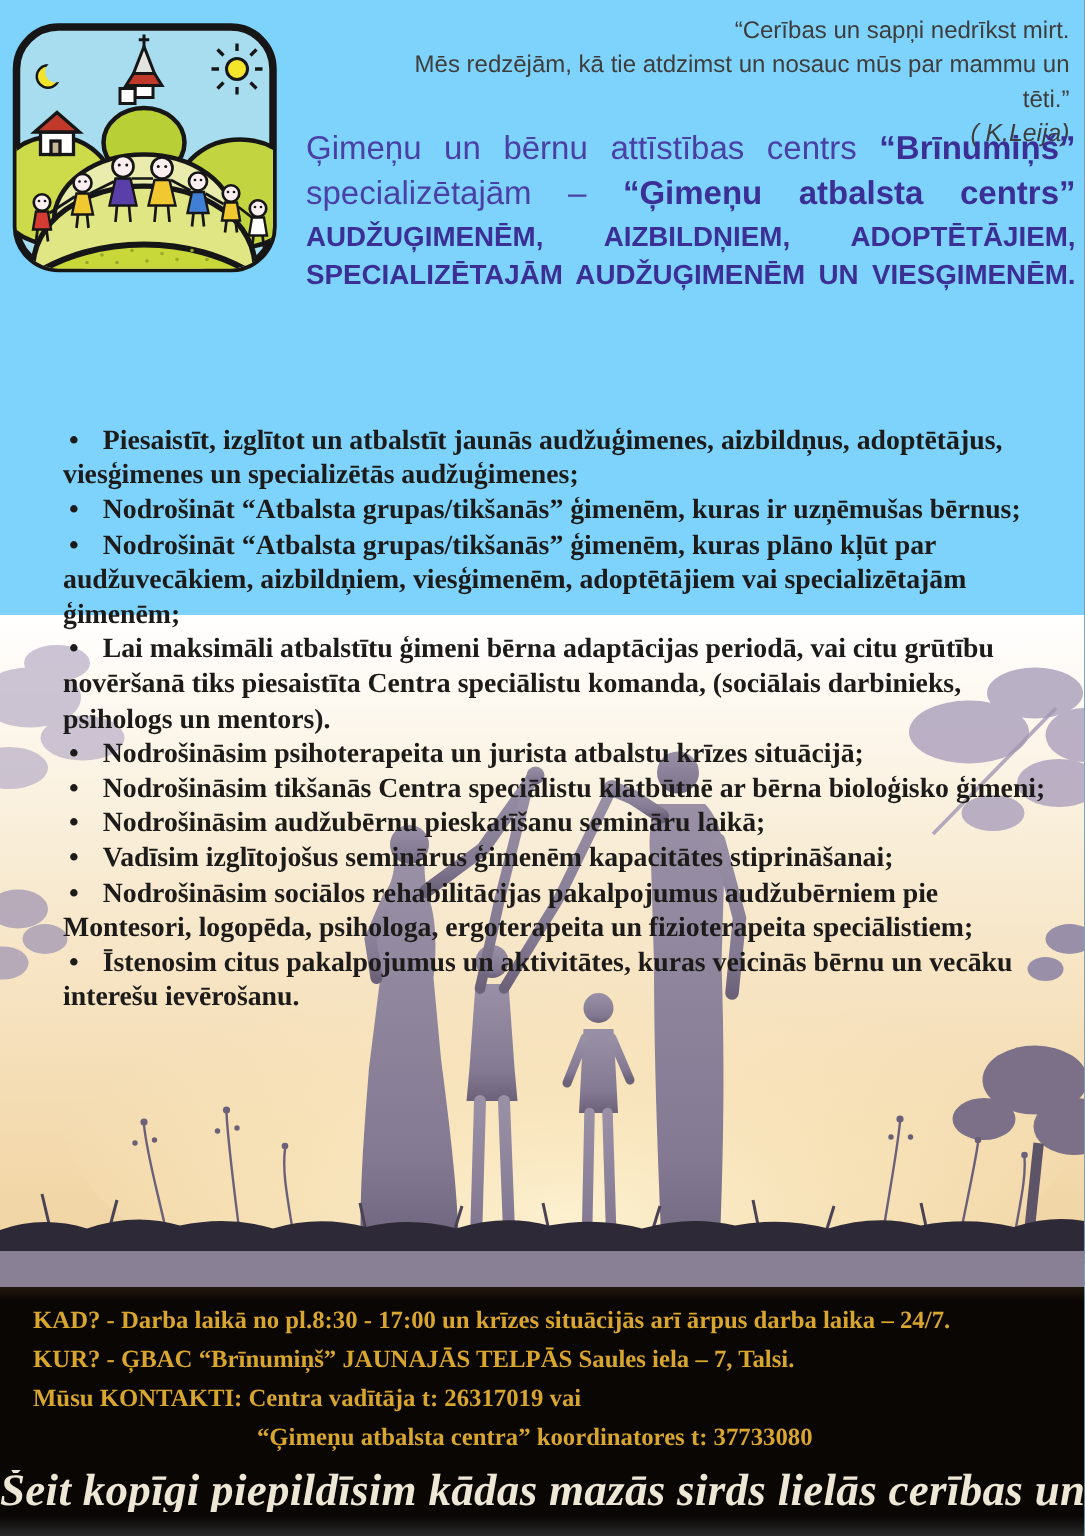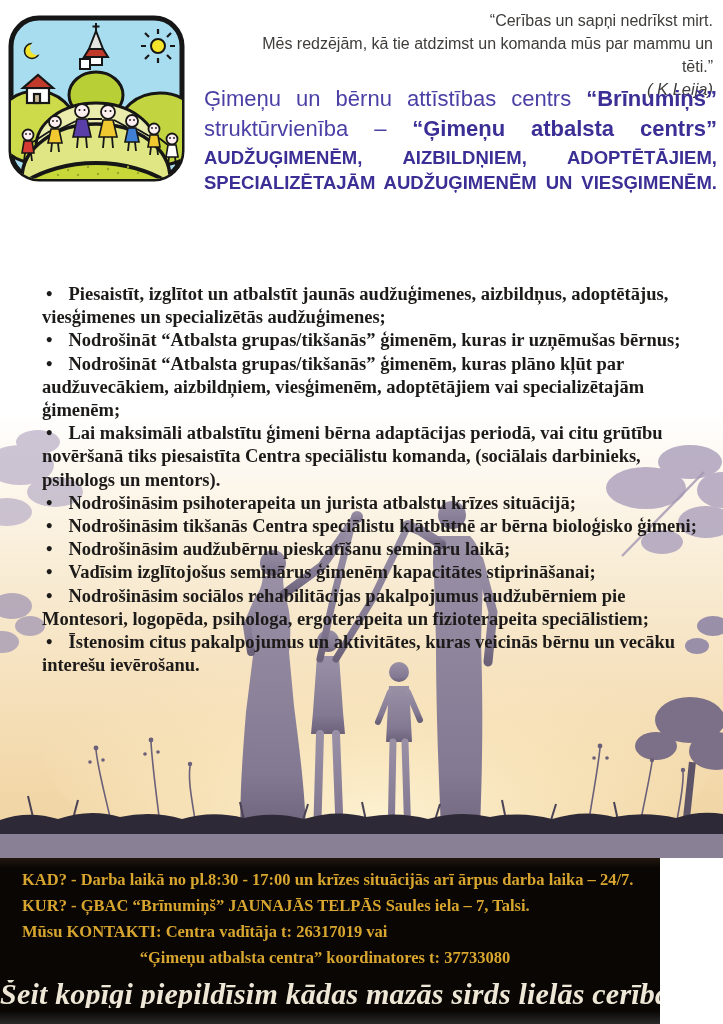--- a/index.html
+++ b/index.html
@@ -1,18 +1,18 @@
 <!DOCTYPE html>
 <html><head>
 <meta charset="utf-8">
 <style>
   html,body{margin:0;padding:0;background:#777;}
   .page{
     position:relative;width:723px;height:1024px;margin:0 auto;
-    background:#ffffff;overflow:hidden;
+    background:#7dd3fc;overflow:hidden;
     font-family:"Liberation Serif", serif;
   }
   
   .quote{
     position:absolute;top:9px;right:10px;width:470px;
     text-align:right;color:#3f3d3b;
     font-family:"Liberation Sans", sans-serif;
     font-size:16px;line-height:23px;
   }
   .quote .attr{font-style:italic;font-size:16.5px;}
@@ -41,21 +41,21 @@
   .photo{position:absolute;left:0;top:410px;width:723px;height:448px;}
   
   .bullets{
     position:absolute;left:42px;top:283px;width:662px;z-index:2;
     font-weight:bold;font-size:18.5px;line-height:23.2px;color:#1d1b19;
   }
   .b-item{margin:0;}
   .b-item .dot{padding-left:4px;padding-right:16px;}
   
   .footer{
-    position:absolute;left:0;top:858px;width:660px;height:166px;z-index:3;
+    position:absolute;left:0;top:858px;width:723px;height:166px;z-index:3;
     background:linear-gradient(#22180e 0%,#0a0604 6%,#090604 92%,#2a2a2a 100%);
   }
   .f-line{
     margin-left:22px;margin-right:10px;
     font-weight:bold;font-size:16.5px;line-height:26px;
     color:#d8a62f;white-space:nowrap;overflow:hidden;
   }
   .f-line:first-child{padding-top:9px;}
   .f-center{margin-left:0;text-align:center;}
   .tagline{
@@ -65,21 +65,21 @@
     white-space:nowrap;overflow:hidden;
   }
 </style>
 </head>
 <body>
 
 <div class="page">
 
   <div class="quote">
     <div>“Cerības un sapņi nedrīkst mirt.</div>
-    <div>Mēs redzējām, kā tie atdzimst un komanda mūs par mammu un tēti.”</div>
+    <div>Mēs redzējām, kā tie atdzimst un nosauc mūs par mammu un tēti.”</div>
     <div class="attr">( K.Leija)</div>
   </div>
 
   <div class="illu">
     <svg width="178" height="168" viewBox="0 0 178 168">
       <defs>
         <clipPath id="frame">
             <rect x="3" y="3" width="171" height="161" rx="28"></rect>
           </clipPath>
       </defs>
@@ -204,21 +204,21 @@
           <circle cx="50" cy="160" r="1.2"></circle>
             <circle cx="120" cy="152" r="1.2"></circle>
             <circle cx="130" cy="158" r="1.2"></circle>
         </g>
       </g>
     </svg>
   </div>
 
   <div class="title-block">
     <div class="t-line"><span>Ģimeņu un bērnu attīstības centrs </span><b>“Brīnumiņš”</b></div>
-    <div class="t-line"><span>struktūrvienība – </span><b>“Ģimeņu atbalsta centrs”</b></div>
+    <div class="t-line"><span>specializētajām – </span><b>“Ģimeņu atbalsta centrs”</b></div>
     <div class="aud-line">AUDŽUĢIMENĒM, AIZBILDŅIEM, ADOPTĒTĀJIEM,</div>
     <div class="aud-line">SPECIALIZĒTAJĀM AUDŽUĢIMENĒM UN VIESĢIMENĒM.</div>
   </div>
 
 
   <div class="photo">
     <svg width="723" height="448" viewBox="0 0 723 448">
       <defs>
         <linearGradient id="sky" x1="0" y1="0" x2="0" y2="1">
           <stop offset="0" stop-color="#ffffff"></stop>

